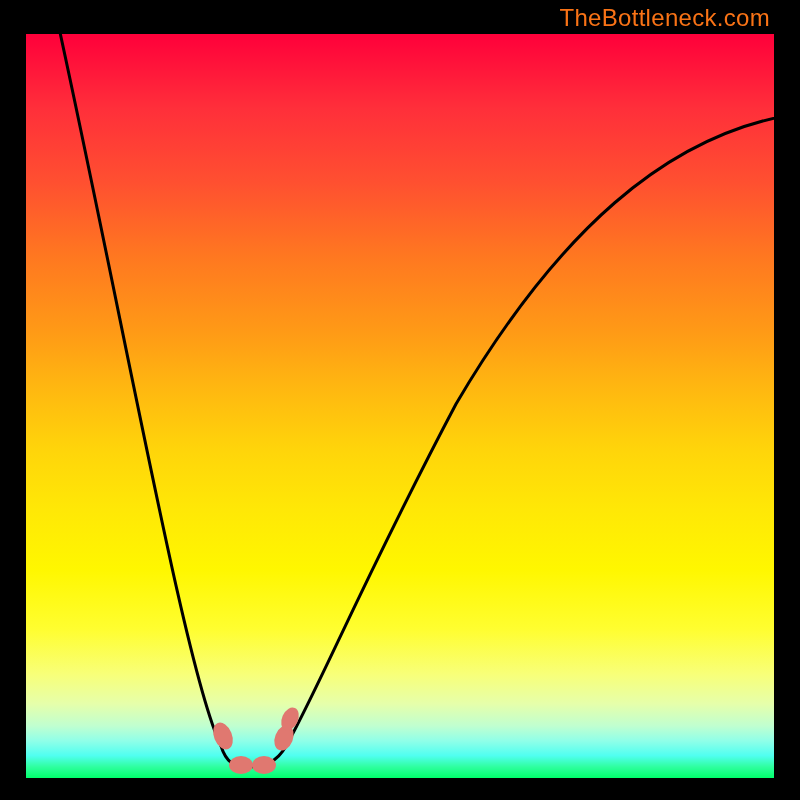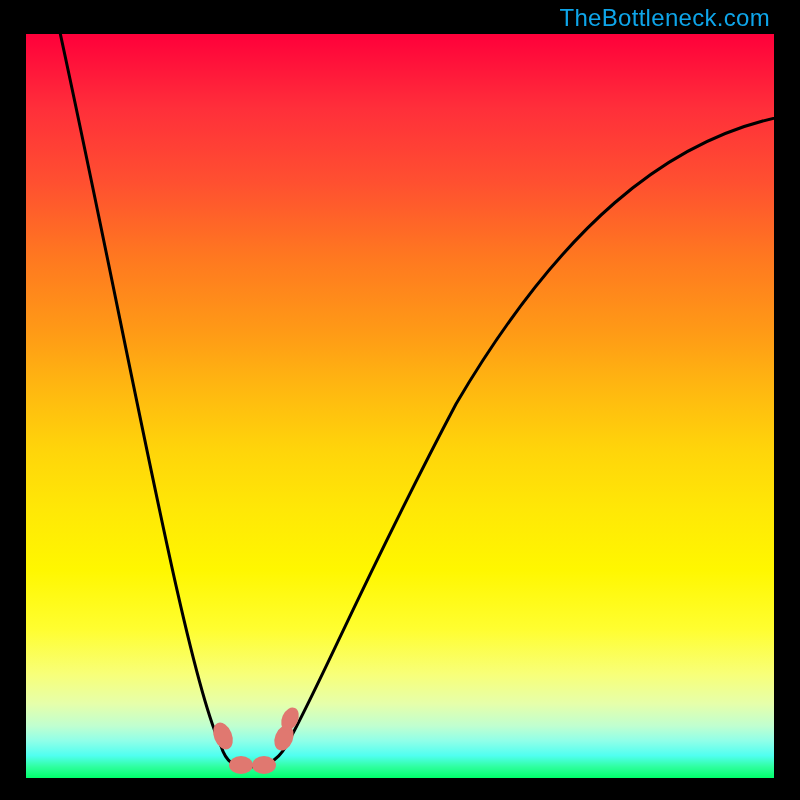--- a/index.html
+++ b/index.html
@@ -50,21 +50,21 @@
     position: absolute;
     left: 0;
     top: 0;
     width: 100%;
     height: 100%;
   }
   .watermark {
     position: absolute;
     top: 4px;
     right: 30px;
-    color: #0ea5e9;
+    color: #f97316;
     font-size: 24px;
     font-weight: 500;
     letter-spacing: 0.3px;
   }
 </style>
 </head>
 <body>
 
 <div class="watermark">TheBottleneck.com</div>
 

